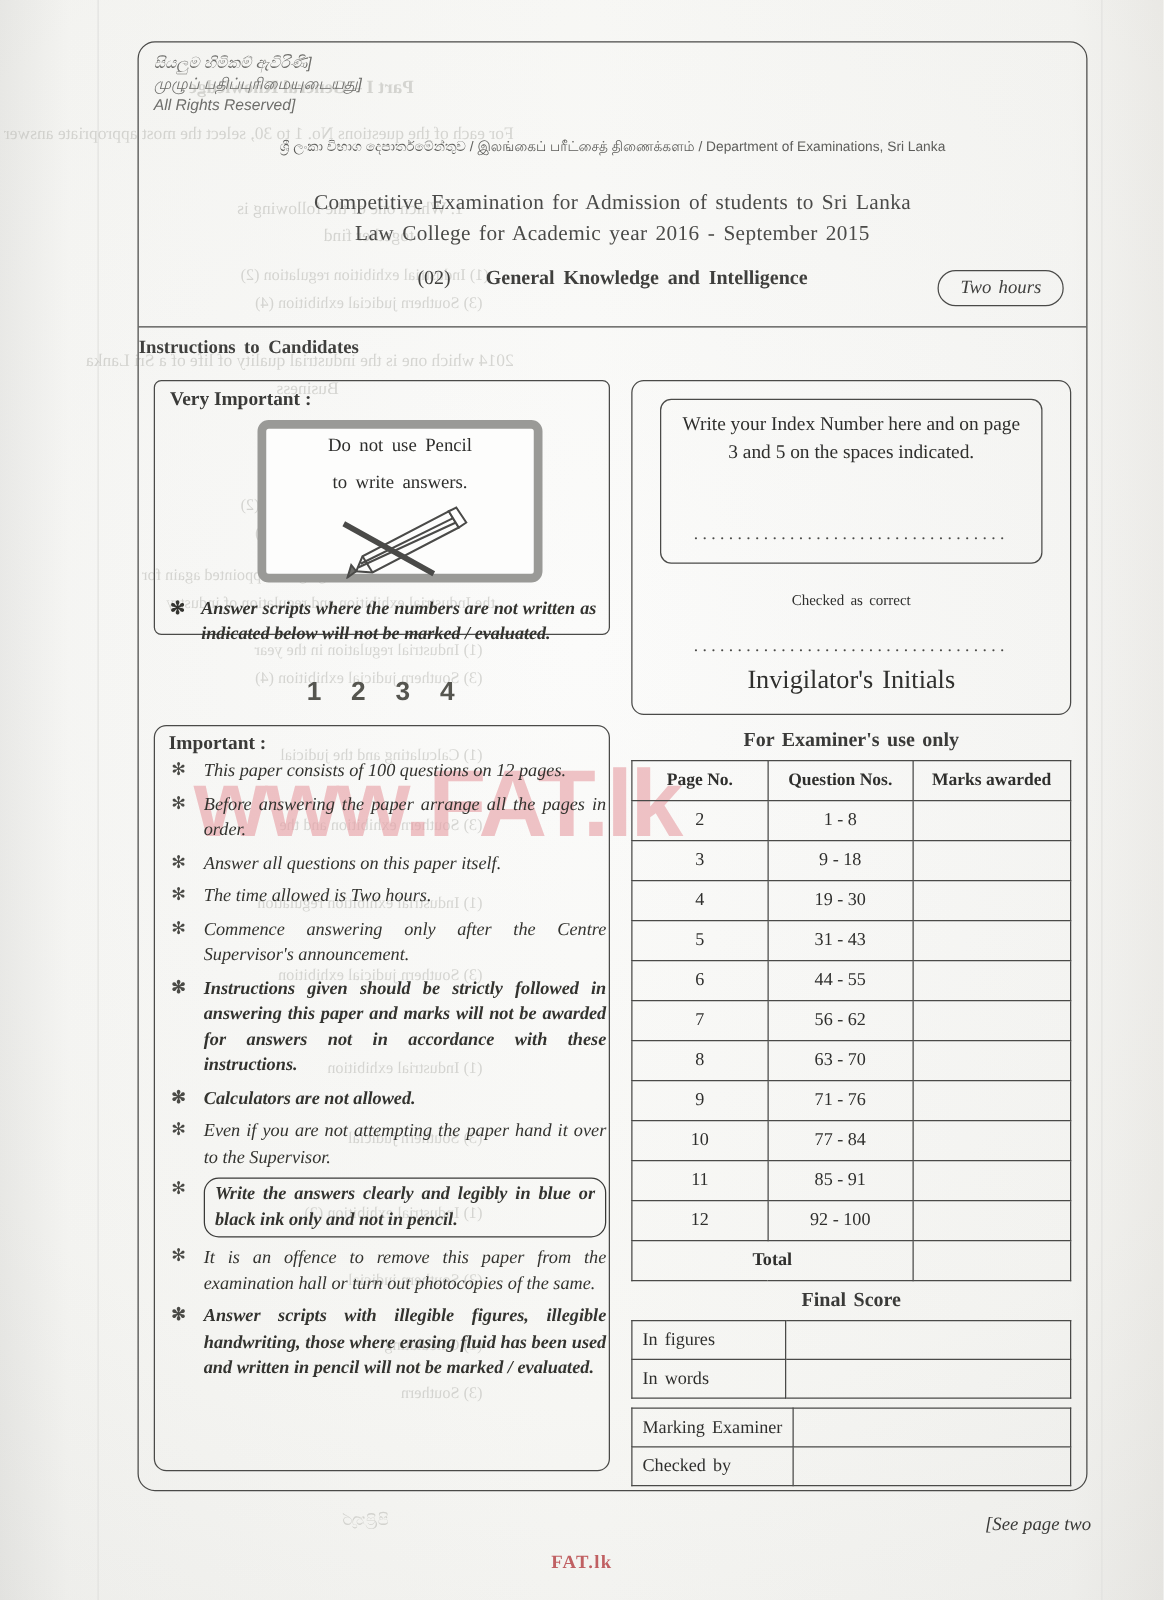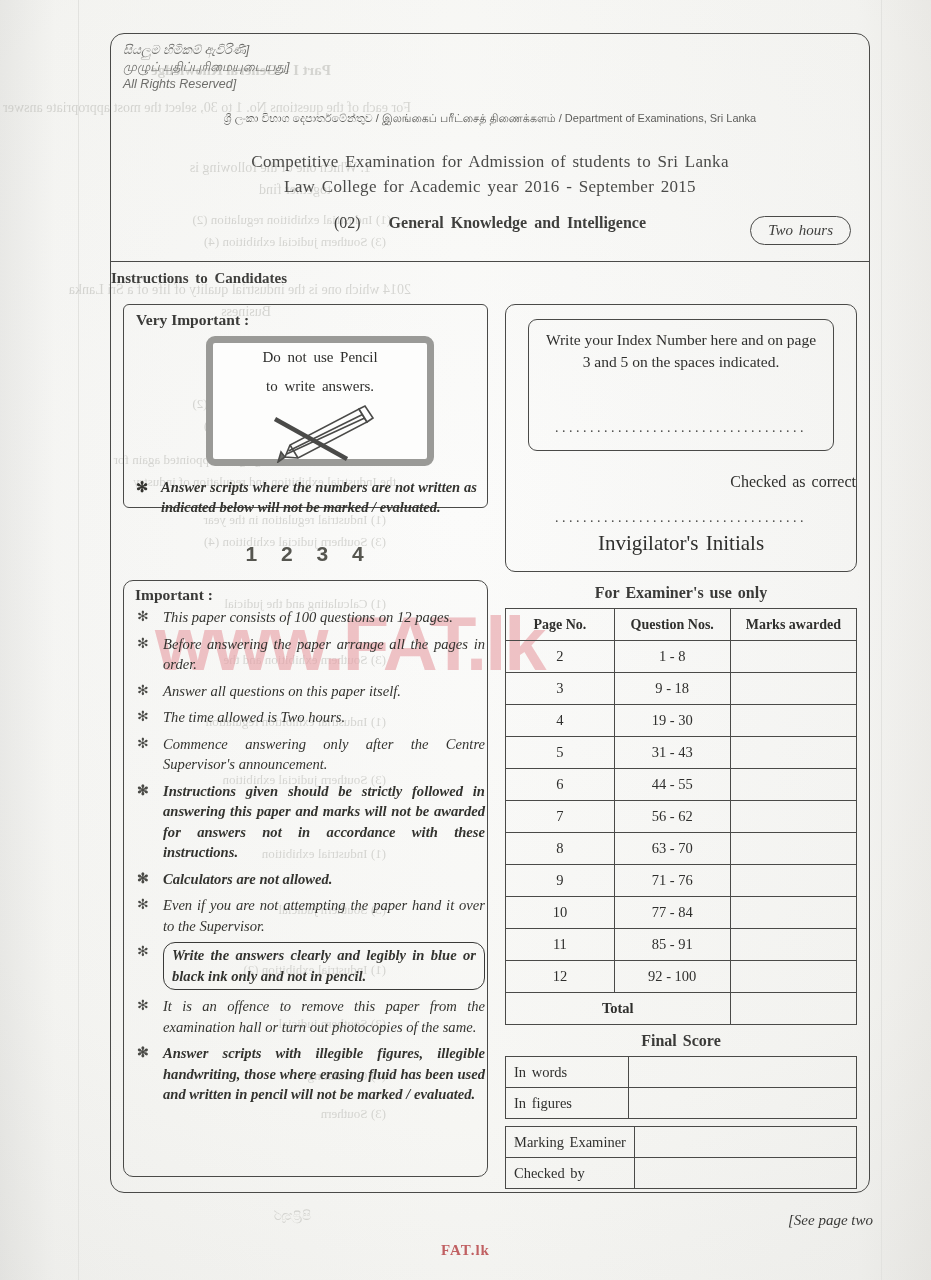--- a/index.html
+++ b/index.html
@@ -164,22 +164,22 @@
   #idx-text{
     margin:9px 14px 0;text-align:center;
     font-size:15.5px;line-height:22px;color:#2f2f2d;
   }
   #idx-dots{
     position:absolute;left:22px;right:22px;bottom:14px;
     text-align:center;letter-spacing:3.5px;font-size:14px;color:#4b4b48;
     overflow:hidden;white-space:nowrap;
   }
   #checked-correct{
-    position:absolute;left:0;right:0;top:168px;text-align:right;
-    font-size:16px;color:#2f2f2d;word-spacing:2px;
+    position:absolute;left:0;right:0;top:168px;text-align:center;
+    font-size:12px;color:#2f2f2d;word-spacing:2px;
   }
   #inv-dots{
     position:absolute;left:22px;right:22px;top:205px;
     text-align:center;letter-spacing:3.5px;font-size:14px;color:#4b4b48;
     overflow:hidden;white-space:nowrap;
   }
   #inv-label{
     position:absolute;left:0;right:0;top:226px;text-align:center;
     font-size:21px;color:#2f2f2d;word-spacing:2px;
   }
@@ -448,25 +448,25 @@
               <td></td>
             </tr>
           </tbody>
       </table>
 
       <div id="final-score">Final Score</div>
 
       <table class="fs">
         <tbody id="fs-body">
             <tr>
+              <td class="lbl">In figures</td>
+              <td></td>
+            </tr>
+            <tr>
               <td class="lbl">In words</td>
-              <td></td>
-            </tr>
-            <tr>
-              <td class="lbl">In figures</td>
               <td></td>
             </tr>
           </tbody>
       </table>
 
       <div class="fs-gap"></div>
 
       <table class="fs">
         <tbody id="so-body">
             <tr>

